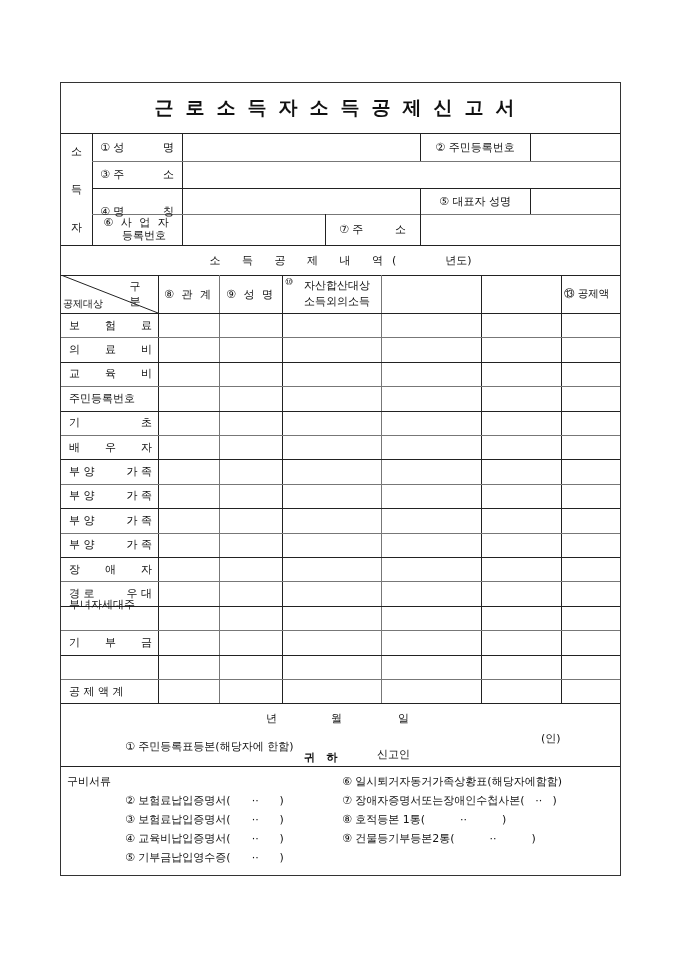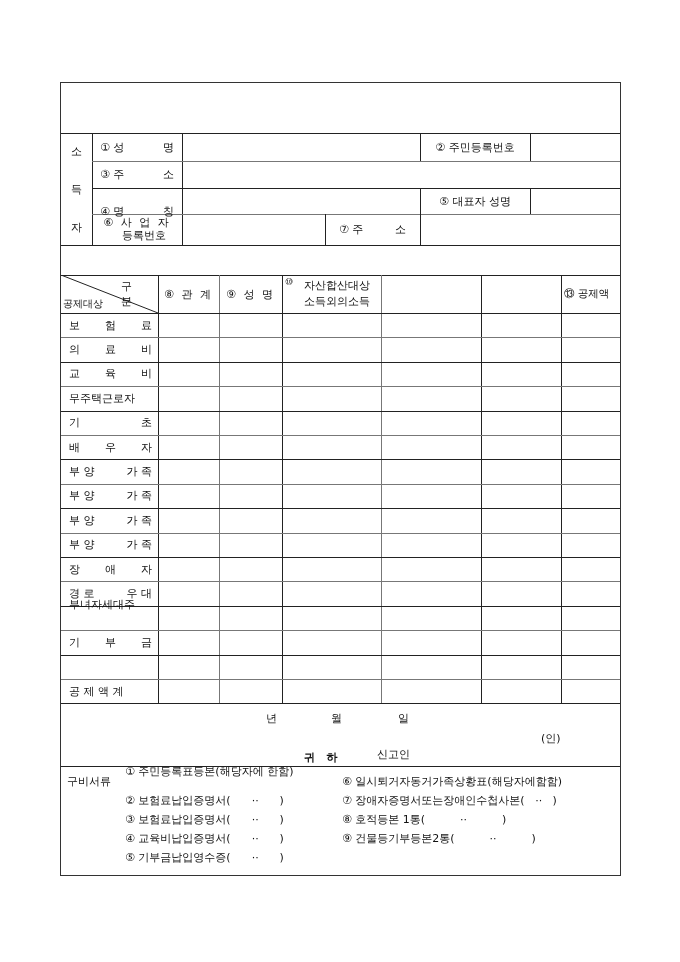--- a/index.html
+++ b/index.html
@@ -17,20 +17,21 @@
   .field { position:absolute; box-sizing:border-box; }
   .lbl2 { position:absolute; font-size:11px; line-height:13px; text-align:center; }
   .small { font-size:11px; }
   .attach-line { position:absolute; font-size:11px; white-space:pre; }
 </style>
 </head>
 <body>
 
 <div class="form">
 
+  <div class="title">근로소득자소득공제신고서</div>
   <div class="hl" style="left:0;top:50px;width:559px;"></div>
 
   <div class="vl" style="left:31px;top:50px;height:112px;"></div>
   <div class="vl" style="left:121px;top:50px;height:112px;"></div>
   <div class="hlg" style="left:31px;top:78px;width:528px;"></div>
   <div class="hl" style="left:31px;top:105px;width:528px;"></div>
   <div class="hlg" style="left:31px;top:131px;width:528px;"></div>
   <div class="hl" style="left:0;top:162px;width:559px;"></div>
 
   <div class="vl" style="left:359px;top:50px;height:28px;"></div>
@@ -70,26 +71,31 @@
     <div style="letter-spacing:2px;">⑥ 사 업 자</div>
     <div style="padding-left:14px;">등록번호</div>
   </div>
   <div class="field" style="left:122px;top:132px;width:142px;height:30px;"></div>
   <div class="cell spread" style="left:264px;top:131px;width:95px;height:31px;padding:0 14px 0 14px;">
     <span>⑦ 주</span>
     <span>소</span>
   </div>
   <div class="field" style="left:360px;top:132px;width:199px;height:30px;"></div>
 
+  <div class="cell center" style="left:0;top:162px;width:559px;height:30px;letter-spacing:9px;">
+    <span>소 득 공 제 내 역(</span>
+    <span style="display:inline-block;width:40px;"></span>
+    <span style="letter-spacing:0;">년도)</span>
+  </div>
   <div class="hl" style="left:0;top:192px;width:559px;"></div>
 
   <svg class="abs" style="left:0;top:192px;" width="97" height="38">
     <line x1="0" y1="0" x2="97" y2="38" stroke="#222" stroke-width="1"></line>
   </svg>
-  <div class="abs small" style="left:60px;top:196px;width:34px;text-align:left;letter-spacing:6px;">구 분</div>
+  <div class="abs small" style="left:60px;top:196px;width:34px;text-align:center;letter-spacing:6px;">구 분</div>
   <div class="abs small" style="left:2px;top:214px;font-size:10px;">공제대상</div>
   <div class="cell center" style="left:97px;top:192px;width:61px;height:38px;letter-spacing:2px;">⑧ 관 계</div>
   <div class="cell center" style="left:158px;top:192px;width:63px;height:38px;letter-spacing:2px;">⑨ 성 명</div>
   <div class="abs" style="left:221px;top:193px;width:99px;height:37px;">
     <span class="abs" style="left:3px;top:1px;font-size:9px;">⑩</span>
     <div class="abs small" style="left:22px;top:2px;">자산합산대상</div>
     <div class="abs small" style="left:22px;top:18px;">소득외의소득</div>
   </div>
   <div class="cell center" style="left:420px;top:192px;width:80px;height:38px;"></div>
   <div class="cell" style="left:500px;top:192px;width:59px;height:38px;padding-left:3px;font-size:10.5px;">⑬ 공제액</div>
@@ -132,21 +138,21 @@
         <span>비</span>
       </div>
       <div class="field" style="left: 98px; top: 279.8px; width: 60px; height: 23.4px;"></div>
       <div class="field" style="left: 159px; top: 279.8px; width: 62px; height: 23.4px;"></div>
       <div class="field" style="left: 222px; top: 279.8px; width: 98px; height: 23.4px;"></div>
       <div class="field" style="left: 321px; top: 279.8px; width: 99px; height: 23.4px;"></div>
       <div class="field" style="left: 421px; top: 279.8px; width: 79px; height: 23.4px;"></div>
       <div class="field" style="left: 501px; top: 279.8px; width: 58px; height: 23.4px;"></div>
       <div class="hlg" style="left: 0px; top: 303.2px; width: 559px;"></div>
       <div class="cell" style="left: 0px; top: 303.2px; width: 97px; height: 24.4px; padding: 0px 6px 0px 8px;">
-        <span>무주택근로자</span>
+        <span>주민등록번호</span>
       </div>
       <div class="field" style="left: 98px; top: 304.2px; width: 60px; height: 23.4px;"></div>
       <div class="field" style="left: 159px; top: 304.2px; width: 62px; height: 23.4px;"></div>
       <div class="field" style="left: 222px; top: 304.2px; width: 98px; height: 23.4px;"></div>
       <div class="field" style="left: 321px; top: 304.2px; width: 99px; height: 23.4px;"></div>
       <div class="field" style="left: 421px; top: 304.2px; width: 79px; height: 23.4px;"></div>
       <div class="field" style="left: 501px; top: 304.2px; width: 58px; height: 23.4px;"></div>
       <div class="hl" style="left: 0px; top: 327.6px; width: 559px;"></div>
       <div class="cell" style="left: 0px; top: 327.6px; width: 97px; height: 24.4px; padding: 0px 6px 0px 8px; justify-content: space-between;">
         <span>기</span>
@@ -284,21 +290,21 @@
 
   <div class="abs small" style="left:205px;top:628px;">년</div>
   <div class="abs small" style="left:270px;top:628px;">월</div>
   <div class="abs small" style="left:337px;top:628px;">일</div>
   <div class="abs small" style="left:316px;top:648px;margin-top:16px;">신고인</div>
   <div class="abs small" style="left:480px;top:648px;">(인)</div>
   <div class="abs small" style="left:243px;top:667px;font-weight:bold;white-space:pre;">귀   하</div>
   <div class="hl" style="left:0;top:683px;width:559px;"></div>
 
   <div class="attach-line" style="left:6px;top:691px;">구비서류</div>
-  <div class="attach-line" style="left:64px;top:681px;">① 주민등록표등본(해당자에 한함)</div>
+  <div class="attach-line" style="left:64px;top:656px;">① 주민등록표등본(해당자에 한함)</div>
   <div class="attach-line" style="left:64px;top:710px;">② 보험료납입증명서(      ··      )</div>
   <div class="attach-line" style="left:64px;top:729px;">③ 보험료납입증명서(      ··      )</div>
   <div class="attach-line" style="left:64px;top:748px;">④ 교육비납입증명서(      ··      )</div>
   <div class="attach-line" style="left:64px;top:767px;">⑤ 기부금납입영수증(      ··      )</div>
   <div class="attach-line" style="left:281px;top:710px;">⑦ 장애자증명서또는장애인수첩사본(   ··   )</div>
   <div class="attach-line" style="left:281px;top:691px;">⑥ 일시퇴거자동거가족상황표(해당자에함함)</div>
   <div class="attach-line" style="left:281px;top:729px;">⑧ 호적등본 1통(          ··          )</div>
   <div class="attach-line" style="left:281px;top:748px;">⑨ 건물등기부등본2통(          ··          )</div>
 </div>
 

